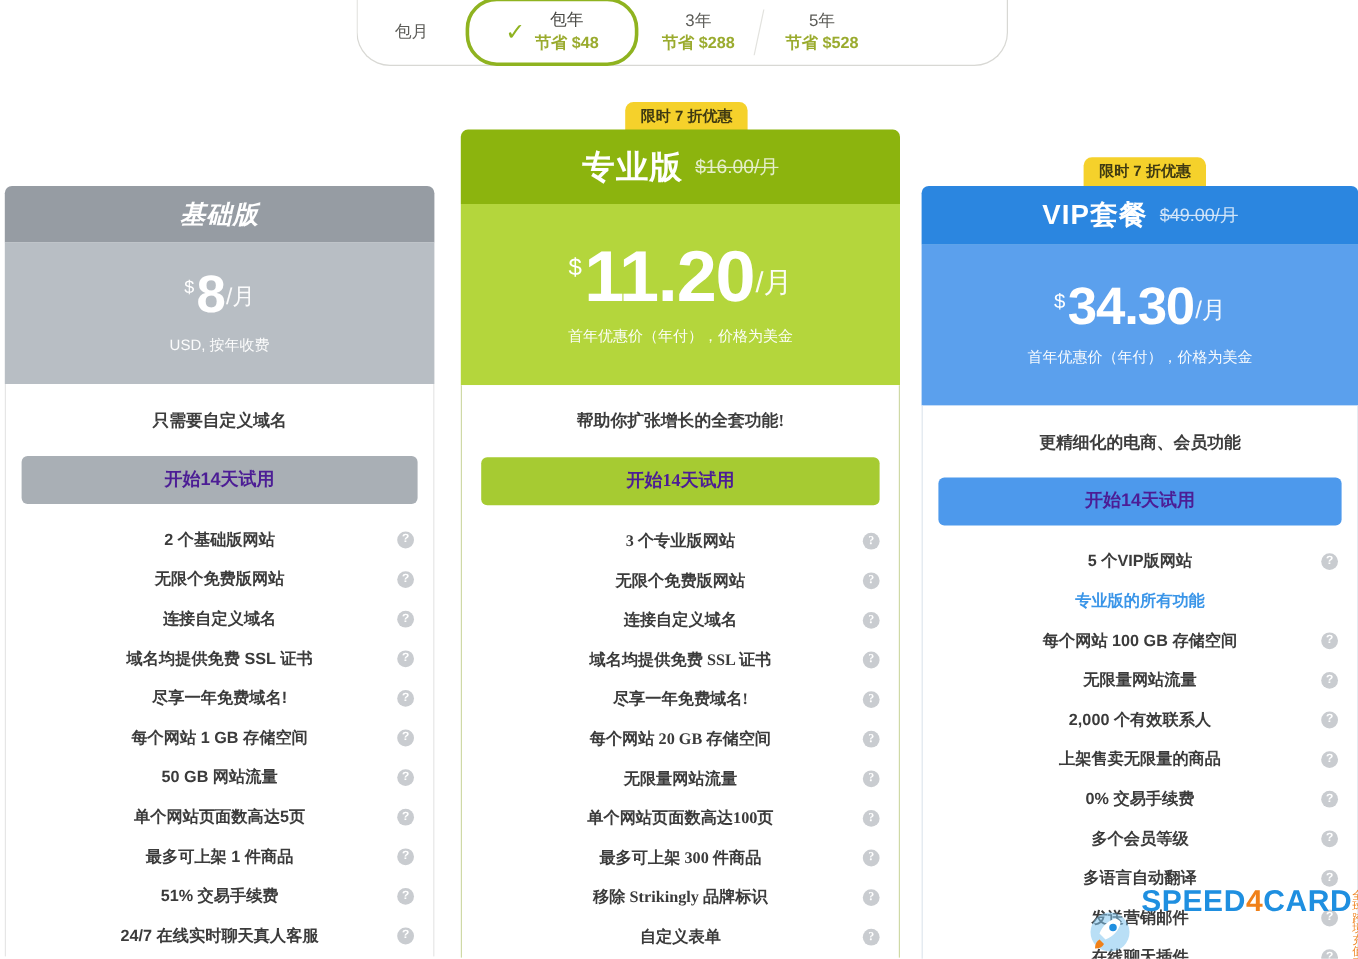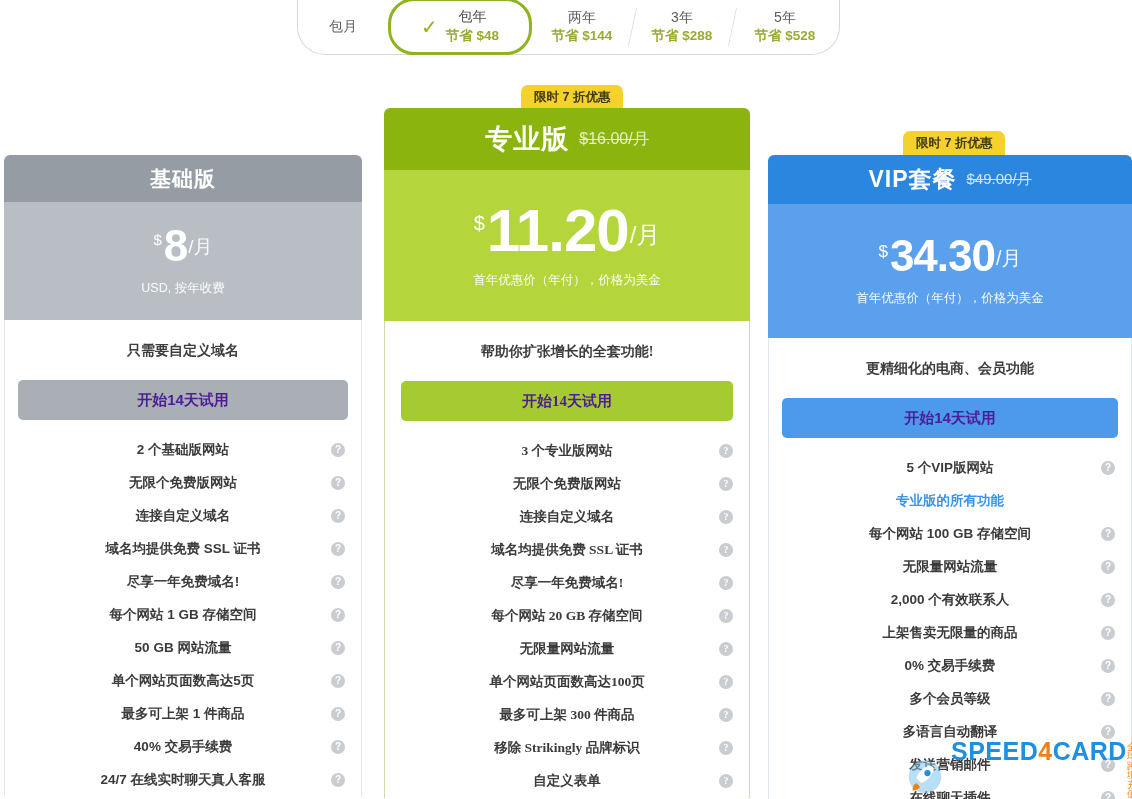--- a/index.html
+++ b/index.html
@@ -69,21 +69,21 @@
     border-radius: 6px 6px 0 0;
     text-align: center;
     display: flex; align-items: center; justify-content: center;
     gap: 10px;
   }
   .card-basic .card-head { background: #969ca3; height: 47px; }
   .card-pro   .card-head { background: #8cb40e; height: 62px; }
   .card-vip   .card-head { background: #2b86e0; height: 49px; }
 
   .plan-name { color: #ffffff; font-weight: bold; letter-spacing: 1px; }
-  .card-basic .plan-name { font-size: 21px; }
+  .card-basic .plan-name { font-size: 21px; font-style: italic; }
   .card-pro   .plan-name { font-size: 27px; }
   .card-vip   .plan-name { font-size: 23px; }
 
   .plan-strike {
     color: #ffffff; opacity: .78; font-size: 15px;
     text-decoration: line-through;
   }
   .card-pro .plan-strike { font-size: 16px; }
 
   .card-price {
@@ -192,24 +192,20 @@
     <div class="cycle-tab t0">
       <div class="cycle-name">包月</div>
     </div>
     <div class="cycle-tab t1 selected">
       <span class="check-icon">✓</span>
       <span class="cycle-stack">
         <span class="cycle-name">包年</span>
         <span class="cycle-save">节省 $48</span>
       </span>
     </div>
-    <div class="cycle-tab t2">
-      <div class="cycle-name">两年</div>
-      <div class="cycle-save">节省 $144</div>
-    </div>
     <div class="cycle-tab t3">
       <div class="cycle-name">3年</div>
       <div class="cycle-save">节省 $288</div>
     </div>
     <div class="cycle-tab t4">
       <div class="cycle-name">5年</div>
       <div class="cycle-save">节省 $528</div>
     </div>
   </div>
 
@@ -264,21 +260,21 @@
             </div>
             <div class="feat">
               <div class="feat-text">单个网站页面数高达5页</div>
               <span class="help-icon">?</span>
             </div>
             <div class="feat">
               <div class="feat-text">最多可上架 1 件商品</div>
               <span class="help-icon">?</span>
             </div>
             <div class="feat">
-              <div class="feat-text">40% 交易手续费</div>
+              <div class="feat-text">51% 交易手续费</div>
               <span class="help-icon">?</span>
             </div>
             <div class="feat">
               <div class="feat-text">24/7 在线实时聊天真人客服</div>
               <span class="help-icon">?</span>
             </div>
           </div>
       </div>
     </div>
 

